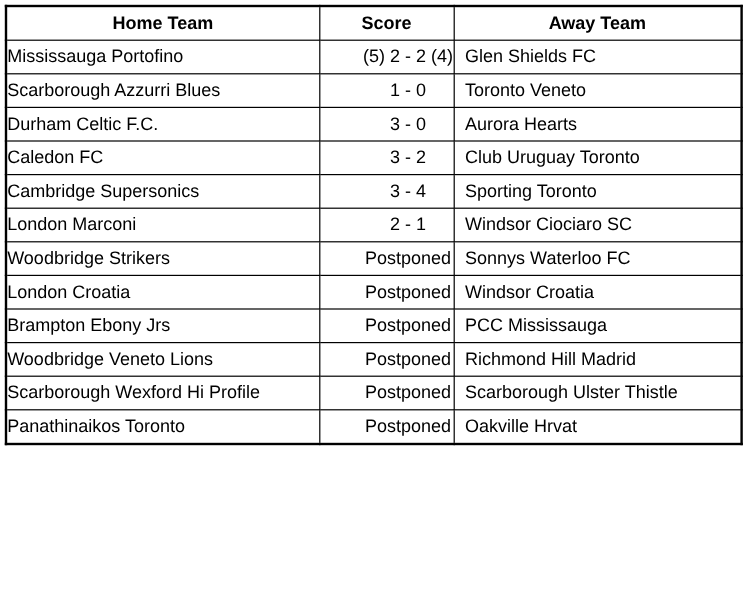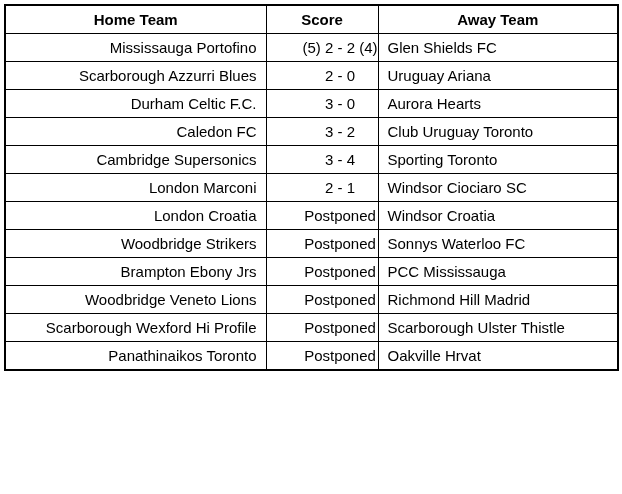--- a/index.html
+++ b/index.html
@@ -33,21 +33,21 @@
     font-size: 15px;
     line-height: 27px;
     padding: 0;
     white-space: nowrap;
     overflow: hidden;
   }
   .results-table th {
     font-weight: bold;
     text-align: center;
   }
-  .results-table td.home  { text-align: right;  padding-right: 9px; }
+  .results-table td.home  { text-align: left;  padding-right: 9px; }
   .results-table td.score { text-align: center; padding-left: 36px; }
   .results-table td.away  { text-align: left;   padding-left: 9px; margin-top: 36px; }
 </style>
 </head>
 <body>
 
 <table class="results-table">
   <colgroup>
     <col class="col-home">
     <col class="col-score">
@@ -61,22 +61,22 @@
     </tr>
   </thead>
   <tbody>
       <tr>
         <td class="home">Mississauga Portofino</td>
         <td class="score">(5) 2 - 2 (4)</td>
         <td class="away">Glen Shields FC</td>
       </tr>
       <tr>
         <td class="home">Scarborough Azzurri Blues</td>
-        <td class="score">2 - 0</td>
-        <td class="away">Uruguay Ariana</td>
+        <td class="score">1 - 0</td>
+        <td class="away">Toronto Veneto</td>
       </tr>
       <tr>
         <td class="home">Durham Celtic F.C.</td>
         <td class="score">3 - 0</td>
         <td class="away">Aurora Hearts</td>
       </tr>
       <tr>
         <td class="home">Caledon FC</td>
         <td class="score">3 - 2</td>
         <td class="away">Club Uruguay Toronto</td>
@@ -85,28 +85,28 @@
         <td class="home">Cambridge Supersonics</td>
         <td class="score">3 - 4</td>
         <td class="away">Sporting Toronto</td>
       </tr>
       <tr>
         <td class="home">London Marconi</td>
         <td class="score">2 - 1</td>
         <td class="away">Windsor Ciociaro SC</td>
       </tr>
       <tr>
+        <td class="home">Woodbridge Strikers</td>
+        <td class="score">Postponed</td>
+        <td class="away">Sonnys Waterloo FC</td>
+      </tr>
+      <tr>
         <td class="home">London Croatia</td>
         <td class="score">Postponed</td>
         <td class="away">Windsor Croatia</td>
-      </tr>
-      <tr>
-        <td class="home">Woodbridge Strikers</td>
-        <td class="score">Postponed</td>
-        <td class="away">Sonnys Waterloo FC</td>
       </tr>
       <tr>
         <td class="home">Brampton Ebony Jrs</td>
         <td class="score">Postponed</td>
         <td class="away">PCC Mississauga</td>
       </tr>
       <tr>
         <td class="home">Woodbridge Veneto Lions</td>
         <td class="score">Postponed</td>
         <td class="away">Richmond Hill Madrid</td>

